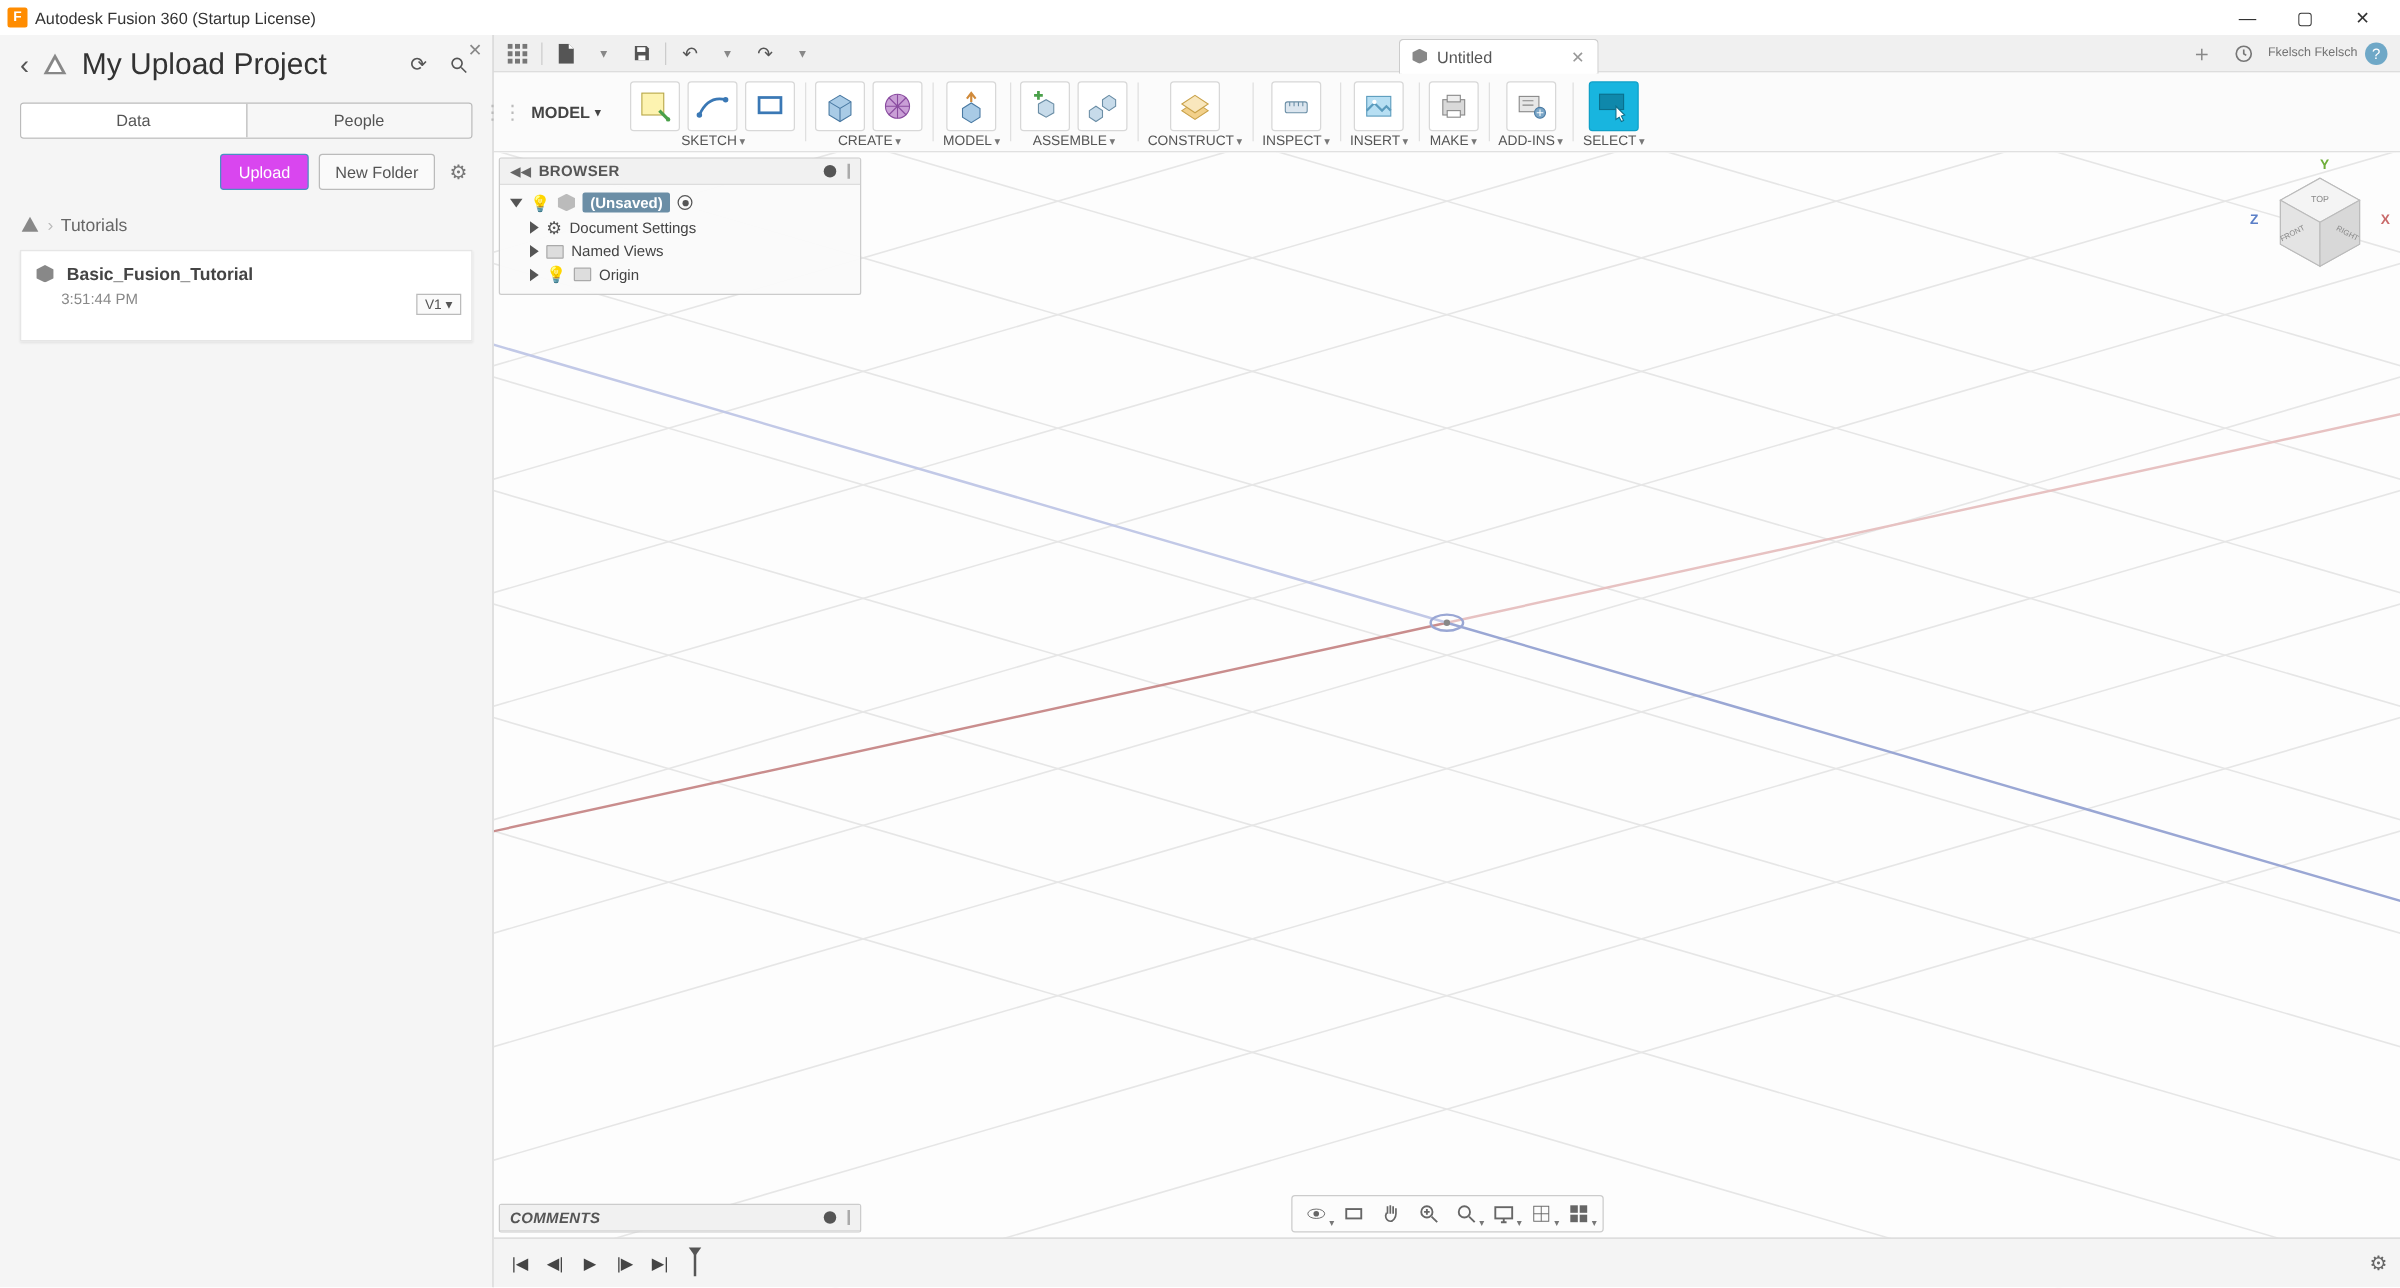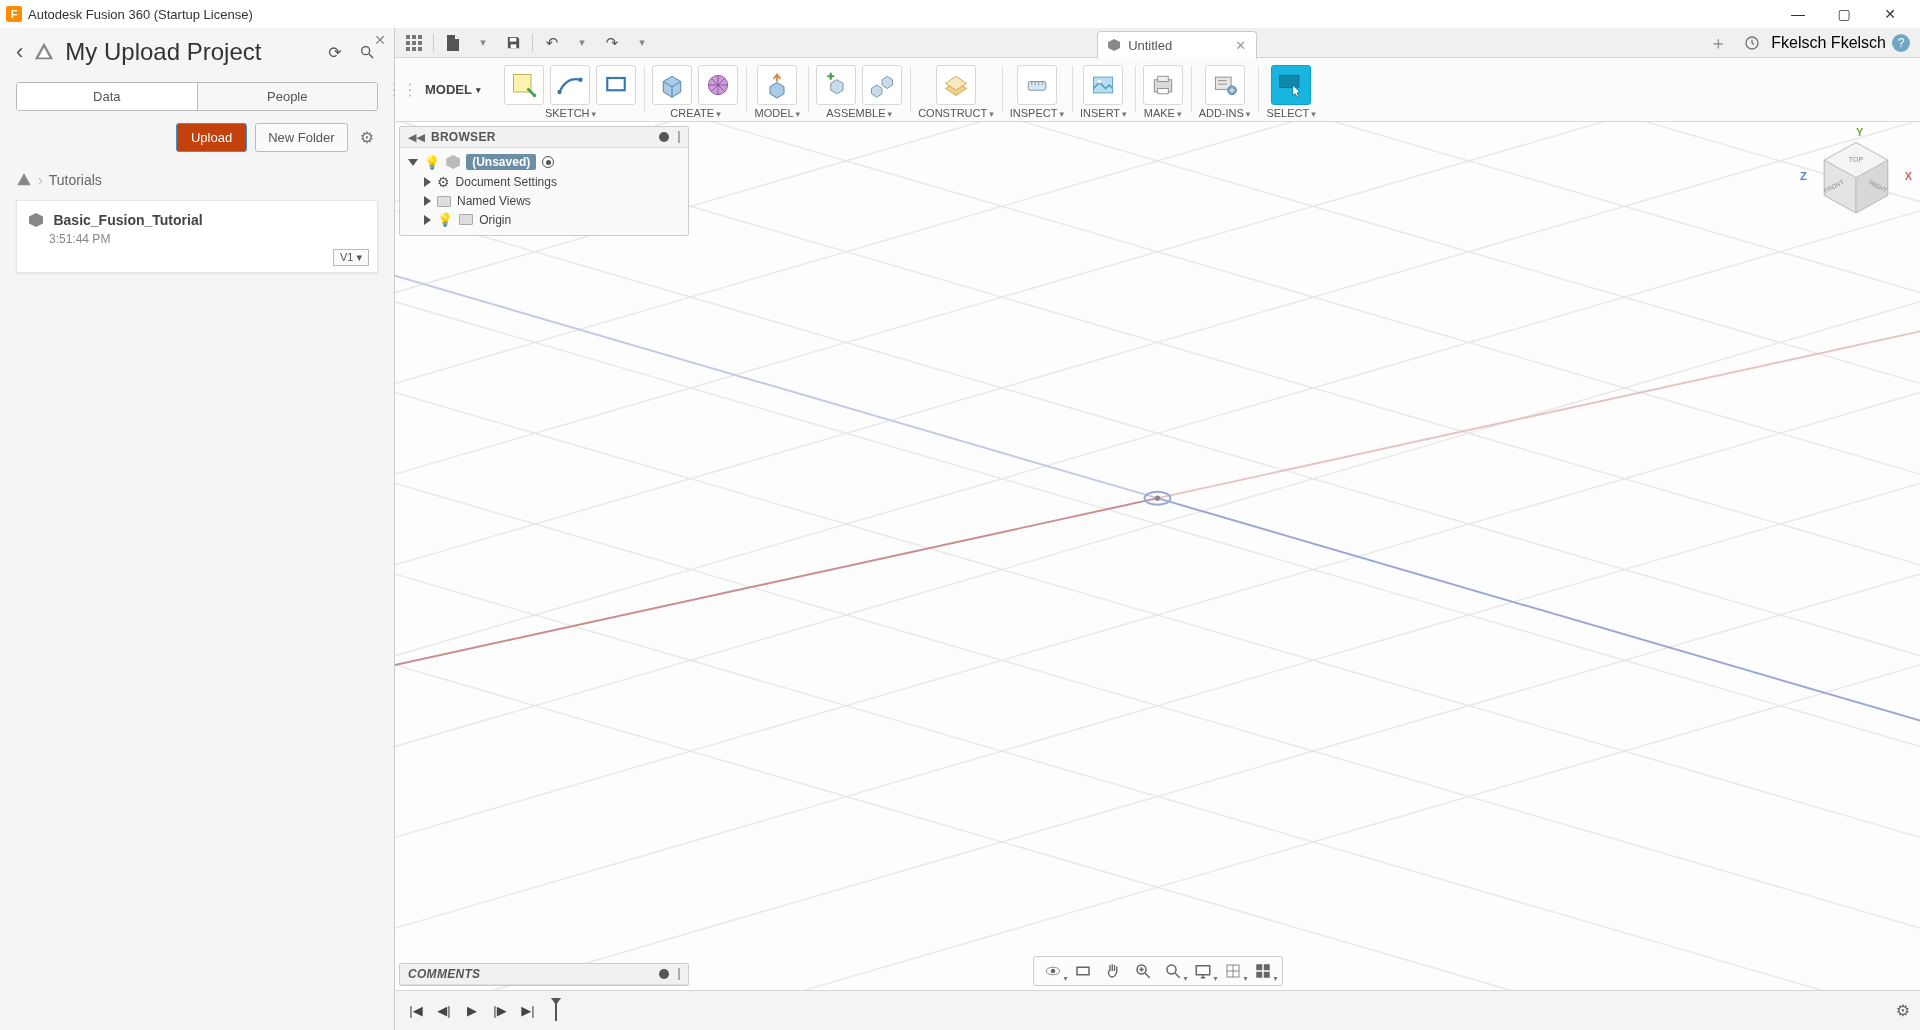--- a/index.html
+++ b/index.html
@@ -26,54 +26,54 @@
 .lp-logo { width: 22px; height: 22px; display: flex; align-items: center; justify-content: center; }
 .lp-title { font-size: 24px; color: #333; flex: 1; }
 .lp-act { width: 22px; height: 22px; color: #555; cursor: pointer; display: flex; align-items: center; justify-content: center; font-size: 16px; }
 
 .lp-tabs { display: flex; margin: 10px 16px 0 16px; border: 1px solid #bbb; border-radius: 3px; overflow: hidden; }
 .lp-tab { flex: 1; text-align: center; padding: 6px 0; font-size: 13px; color: #555; background: #f7f7f7; cursor: pointer; }
 .lp-tab.active { background: #fff; }
 .lp-tab + .lp-tab { border-left: 1px solid #bbb; }
 
 .lp-actions { display: flex; gap: 8px; justify-content: flex-end; align-items: center; padding: 12px 16px; }
-.btn-primary { background: #c2410c; color: #fff; border: 1px solid #4a90c2; padding: 6px 14px; border-radius: 3px; font-size: 13px; cursor: pointer; }
+.btn-primary { background: #d946ef; color: #fff; border: 1px solid #4a90c2; padding: 6px 14px; border-radius: 3px; font-size: 13px; cursor: pointer; }
 .btn-secondary { background: #fafafa; color: #555; border: 1px solid #bbb; padding: 6px 12px; border-radius: 3px; font-size: 13px; cursor: pointer; }
 .lp-gear { color: #777; font-size: 16px; cursor: pointer; padding: 0 4px; }
 
 .lp-breadcrumb { display: flex; align-items: center; gap: 6px; padding: 8px 16px; color: #666; font-size: 14px; }
 .lp-breadcrumb .chev { color: #bbb; }
 
 .lp-item { background: #fff; margin: 4px 16px; padding: 10px 12px 26px 12px; position: relative;
   box-shadow: 0 1px 2px rgba(0,0,0,.08); border: 1px solid #e6e6e6; }
 .lp-item .icon3d { display: inline-block; width: 14px; height: 14px; background: #888; margin-right: 6px;
   clip-path: polygon(50% 0, 100% 25%, 100% 75%, 50% 100%, 0 75%, 0 25%); vertical-align: -2px; }
 .lp-item .name { font-weight: 600; color: #444; font-size: 14px; }
 .lp-item .time { color: #888; font-size: 12px; margin-top: 3px; margin-left: 20px; }
-.lp-item .ver { position: absolute; bottom: 6px; right: 8px; border: 1px solid #bbb; font-size: 11px;
+.lp-item .ver { position: absolute; bottom: 20px; right: 8px; border: 1px solid #bbb; font-size: 11px;
   padding: 1px 6px; color: #555; background: #fafafa; cursor: pointer; }
 
 
 .qa-bar { height: 30px; background: #f0f0f0; border-bottom: 1px solid #d6d6d6; display: flex; align-items: center; }
 .qa-left { display: flex; align-items: center; gap: 4px; padding: 0 6px; }
 .qa-btn { width: 26px; height: 26px; display: flex; align-items: center; justify-content: center;
   color: #555; font-size: 15px; cursor: pointer; border-radius: 2px; }
 .qa-btn.small { font-size: 11px; color: #888; }
 .qa-sep { width: 1px; height: 18px; background: #ccc; margin: 0 2px; }
 .qa-tabs { flex: 1; display: flex; justify-content: center; position: relative; }
 .doc-tab { height: 28px; background: #fff; border: 1px solid #ccc; border-bottom: none;
   border-radius: 4px 4px 0 0; display: flex; align-items: center; gap: 8px; padding: 0 10px;
   position: relative; top: 2px; min-width: 160px; }
 .doc-tab .icon3d { display: inline-block; width: 12px; height: 12px; background: #888;
   clip-path: polygon(50% 0, 100% 25%, 100% 75%, 50% 100%, 0 75%, 0 25%); }
 .doc-tab .lbl { font-size: 13px; color: #555; flex: 1; }
 .doc-tab .x { color: #999; font-size: 13px; cursor: pointer; }
 .qa-right { display: flex; align-items: center; gap: 6px; padding: 0 10px; }
 .qa-plus { font-size: 18px; color: #888; cursor: pointer; padding: 0 6px; }
-.qa-user { font-size: 16px; color: #000000; }
+.qa-user { font-size: 10px; color: #737373; }
 .qa-help { width: 18px; height: 18px; border-radius: 50%; background: #6fa8c7; color: #fff;
   display: flex; align-items: center; justify-content: center; font-size: 12px; cursor: pointer; }
 
 
 .ribbon { height: 64px; background: #fbfbfb; border-bottom: 1px solid #d8d8d8; display: flex; align-items: stretch; }
 .ribbon-handle { width: 14px; display: flex; align-items: center; justify-content: center; color: #bbb; cursor: grab; }
 .ws-btn { display: flex; align-items: center; padding: 0 16px; font-size: 13px; font-weight: 600;
   color: #444; cursor: pointer; gap: 4px; }
 .rib-group { display: flex; flex-direction: column; align-items: center; justify-content: flex-end;
   padding: 2px 8px 2px 8px; position: relative; }

